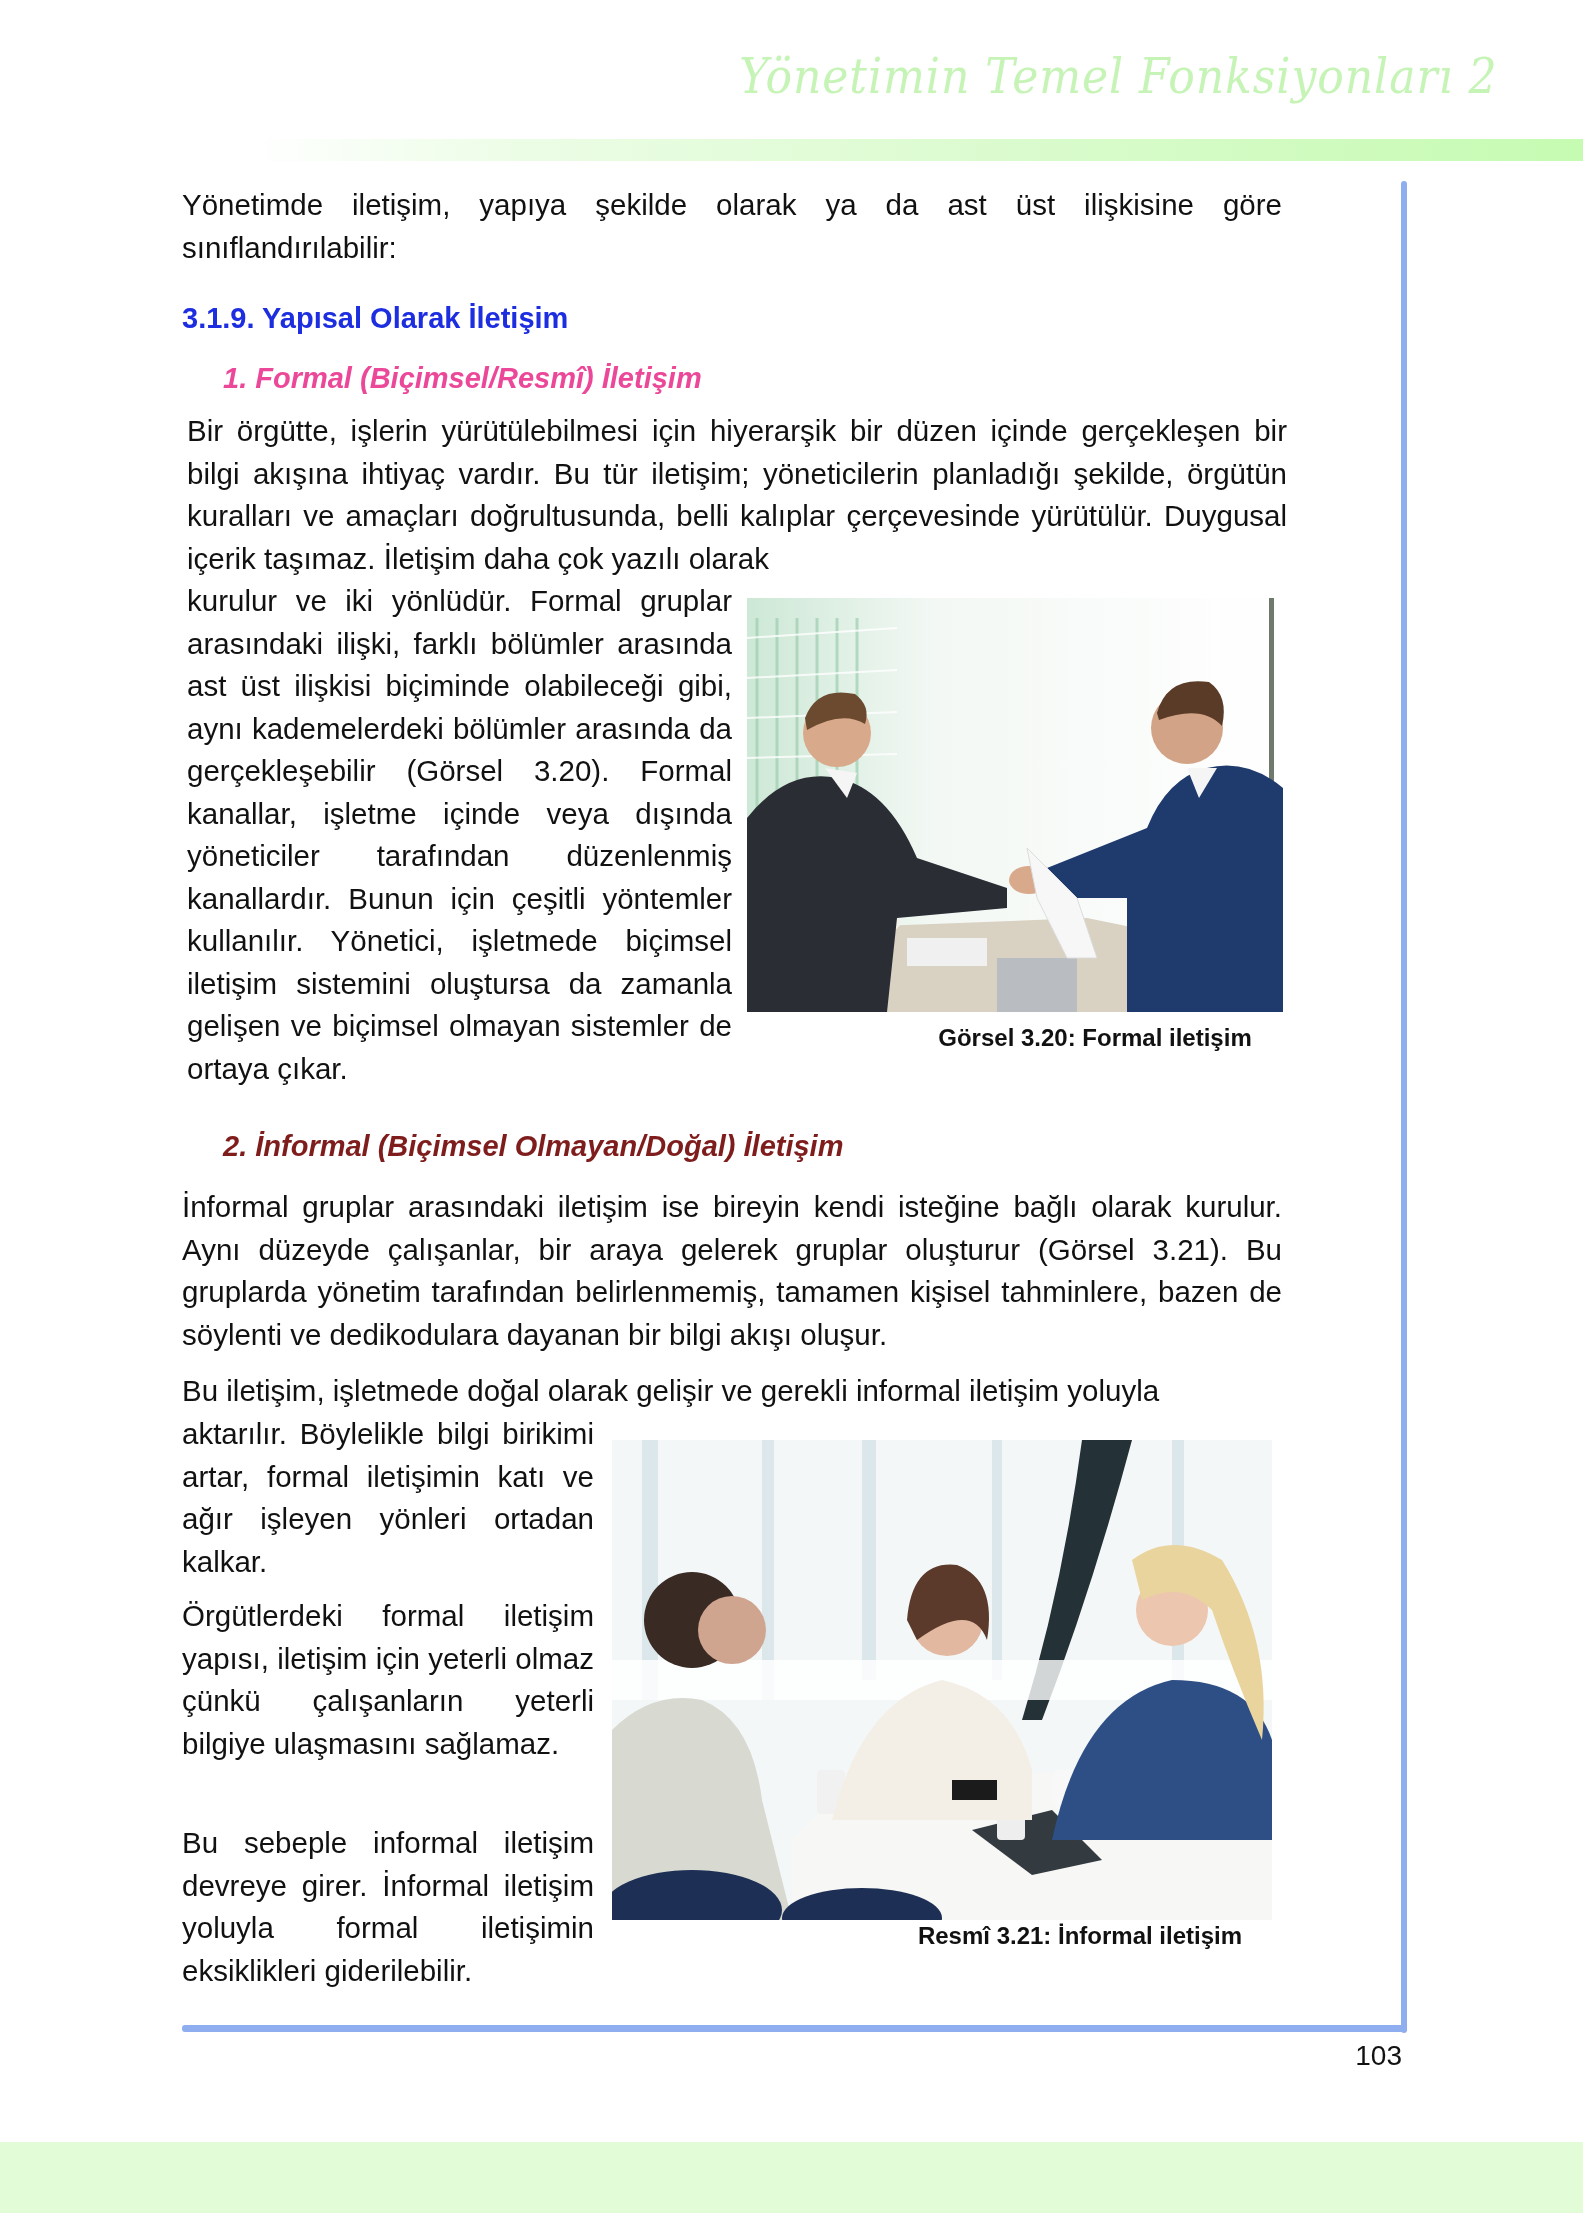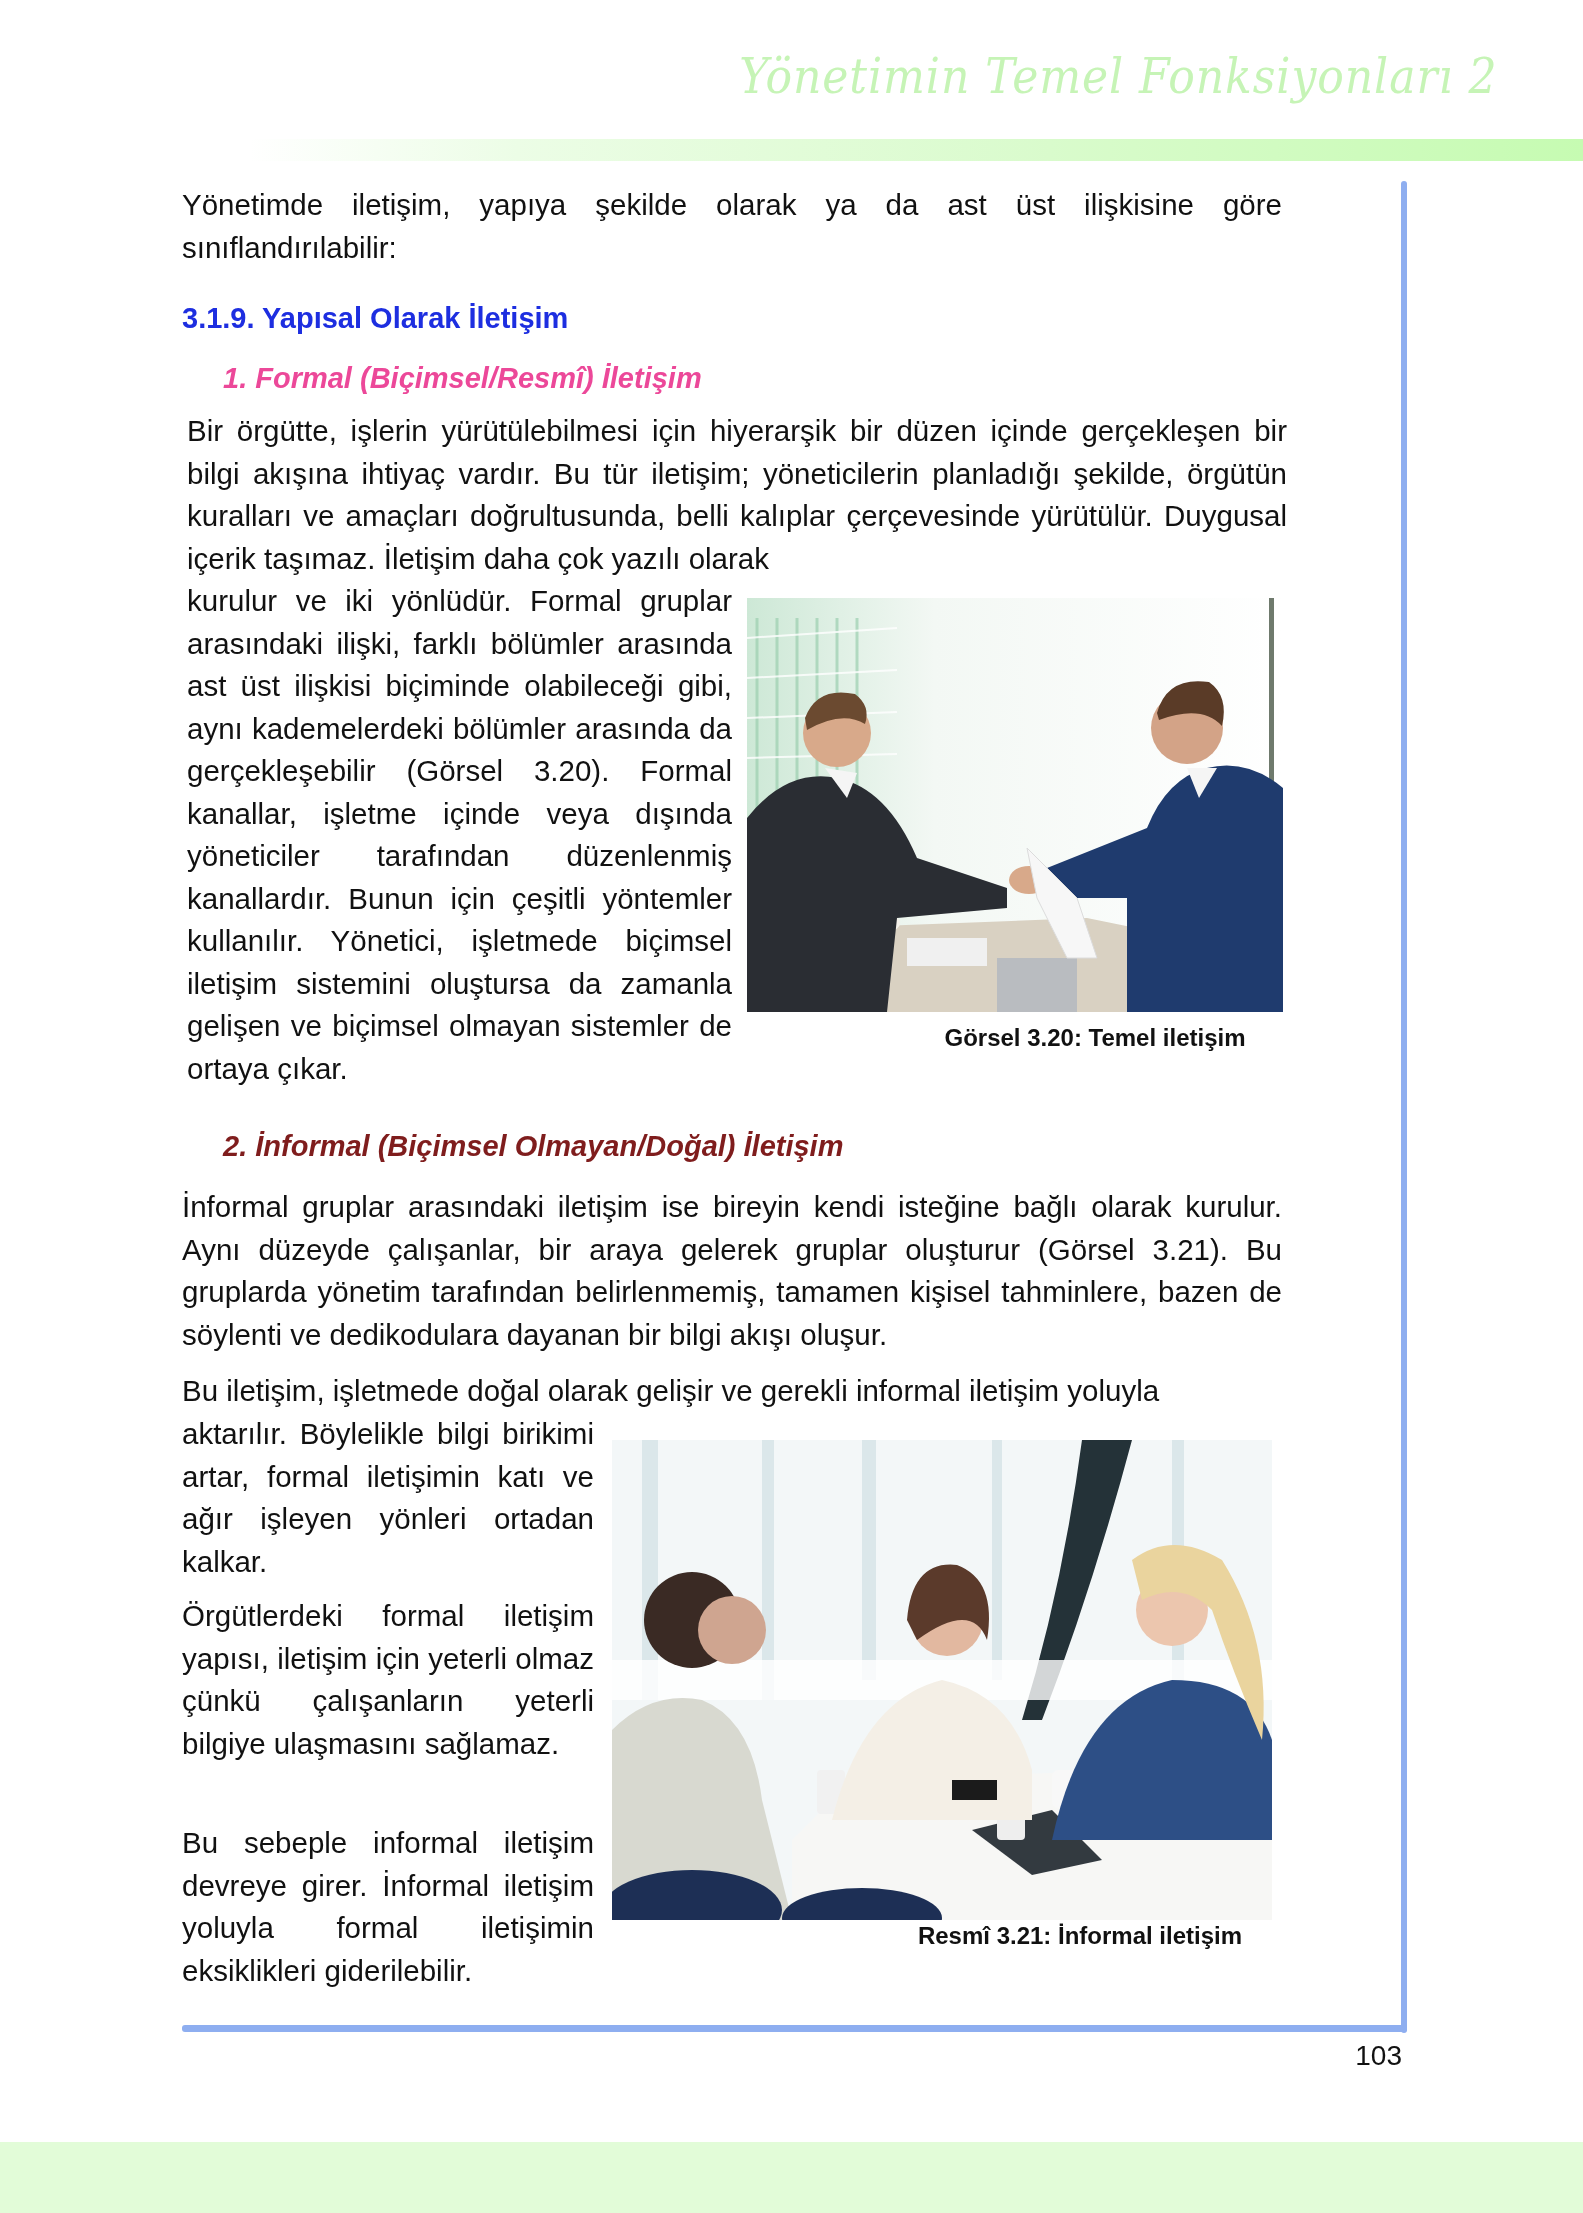--- a/index.html
+++ b/index.html
@@ -98,21 +98,21 @@
 
     <path d="M536,414 L536,190 Q500,160 460,170 Q420,180 400,230 L300,270 L300,300 L380,300 L380,414 Z" fill="#1f3b6e"></path>
     <circle cx="440" cy="130" r="36" fill="#d3a387"></circle>
     <path d="M410,115 Q420,78 462,84 Q482,98 475,128 Q455,106 412,122 Z" fill="#5a3b27"></path>
     <path d="M440,170 L452,200 L470,170 Z" fill="#f5f5f5"></path>
 
     <ellipse cx="282" cy="282" rx="20" ry="14" fill="#d8a98a"></ellipse>
     <polygon points="280,250 330,300 350,360 320,360 290,300" fill="#f7f7f7" stroke="#dcdcdc"></polygon>
   </svg>
 </div>
-<div class="abs caption cap1">Görsel 3.20: Temel iletişim</div>
+<div class="abs caption cap1">Görsel 3.20: Formal iletişim</div>
 
 <div class="abs sub-heading-2">2. İnformal (Biçimsel Olmayan/Doğal) İletişim</div>
 
 <div class="abs text justify p2-full">İnformal gruplar arasındaki iletişim ise bireyin kendi isteğine bağlı olarak kurulur. Aynı düzeyde çalışanlar, bir araya gelerek gruplar oluşturur (Görsel 3.21). Bu gruplarda yönetim tarafından belirlenmemiş, tamamen kişisel tahminlere, bazen de söylenti ve dedikodulara dayanan bir bilgi akışı oluşur.</div>
 <div class="abs text p3-full">Bu iletişim, işletmede doğal olarak gelişir ve gerekli informal iletişim yoluyla</div>
 <div class="abs text justify p3-narrow">aktarılır. Böylelikle bilgi birikimi artar, formal iletişimin katı ve ağır işleyen yönleri ortadan kalkar.</div>
 <div class="abs text justify p4">Örgütlerdeki formal iletişim yapısı, iletişim için yeterli olmaz çünkü çalışanların yeterli bilgiye ulaşmasını sağlamaz.</div>
 <div class="abs text justify p5">Bu sebeple informal iletişim devreye girer. İnformal iletişim yoluyla formal iletişimin eksiklikleri giderilebilir.</div>
 
 <div class="abs figure fig2" title="Üç kadın kafede sohbet ediyor">

